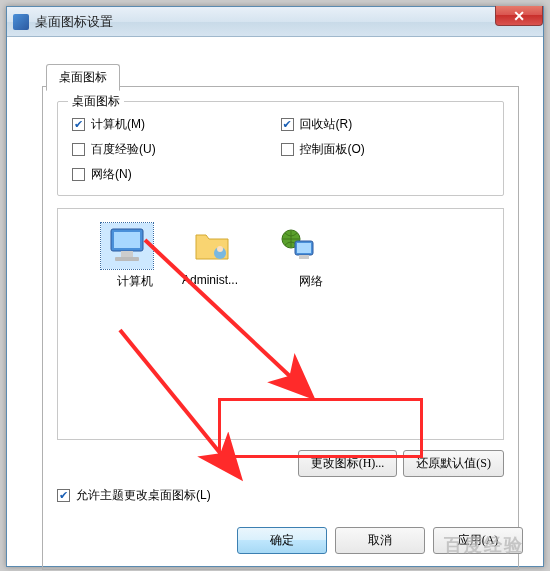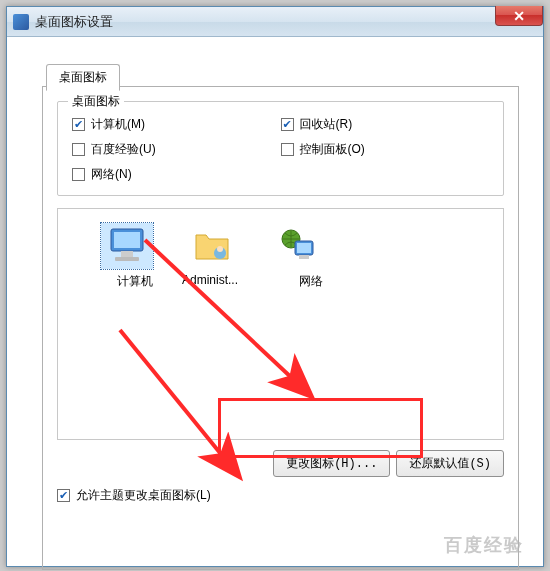--- a/index.html
+++ b/index.html
@@ -175,21 +175,21 @@
     gap: 6px;
     margin-top: 10px;
   }
   .btn {
     min-width: 90px;
     padding: 4px 12px;
     background: linear-gradient(to bottom, #f8f8f8, #e8e8e8);
     border: 1px solid #909090;
     border-radius: 3px;
     font-size: 12px;
-    font-family: Liberation Mono, monospace;
+    font-family: Liberation Serif, serif;
     cursor: pointer;
   }
   .btn.default {
     border: 1px solid #3c7fb1;
     background: linear-gradient(to bottom, #eaf6fd, #d9f0fc 49%, #bee6fd 50%, #a7d9f5);
   }
   .theme-check {
     margin-top: 10px;
     display: flex;
     align-items: center;
@@ -331,20 +331,25 @@
         <button class="btn">还原默认值(S)</button>
       </div>
 
       <label class="theme-check">
         <span class="checkbox">✔</span>
         <span>允许主题更改桌面图标(L)</span>
       </label>
 
     </div>
 
+    <div class="dlg-btns">
+      <button class="btn default">确定</button>
+      <button class="btn">取消</button>
+      <button class="btn">应用(A)</button>
+    </div>
 
   </div>
 </div>
 
 <div class="annot-box" style="left:218px; top:398px; width:205px; height:60px;"></div>
 
 <svg class="arrow" style="left:0; top:0;" width="550" height="571">
   <defs>
     <marker id="ah" markerWidth="12" markerHeight="12" refX="10" refY="5" orient="auto">
       <path d="M0,0 L12,5 L0,10 L3,5 z" fill="#ff2a2a"></path>

